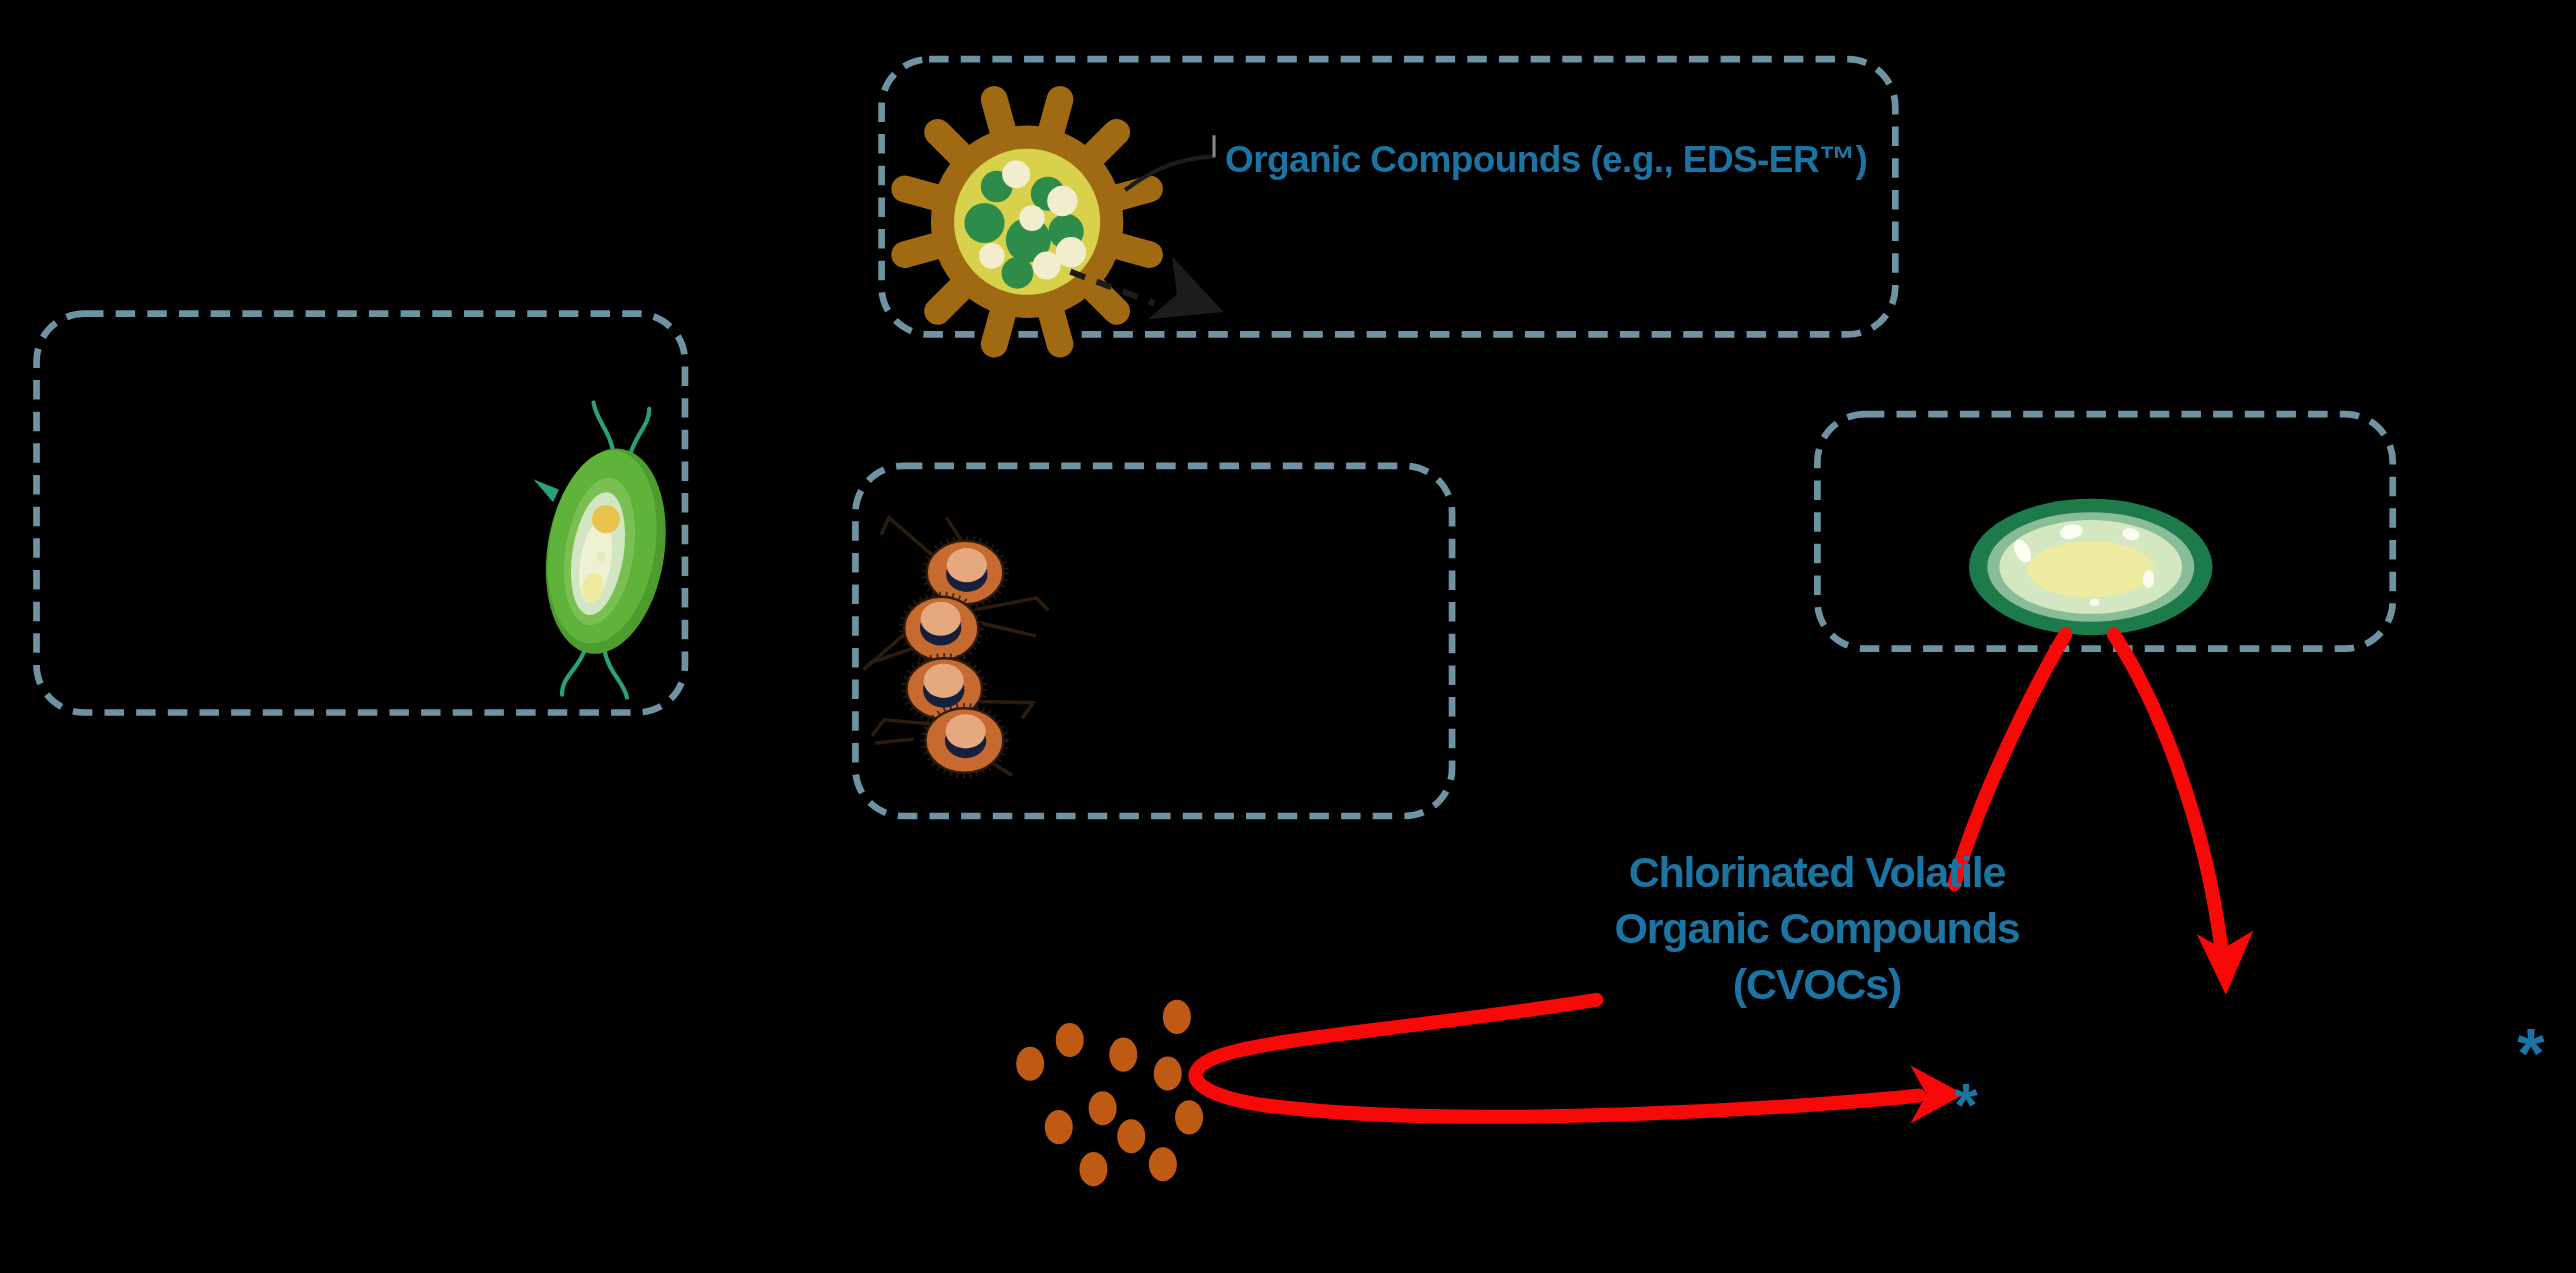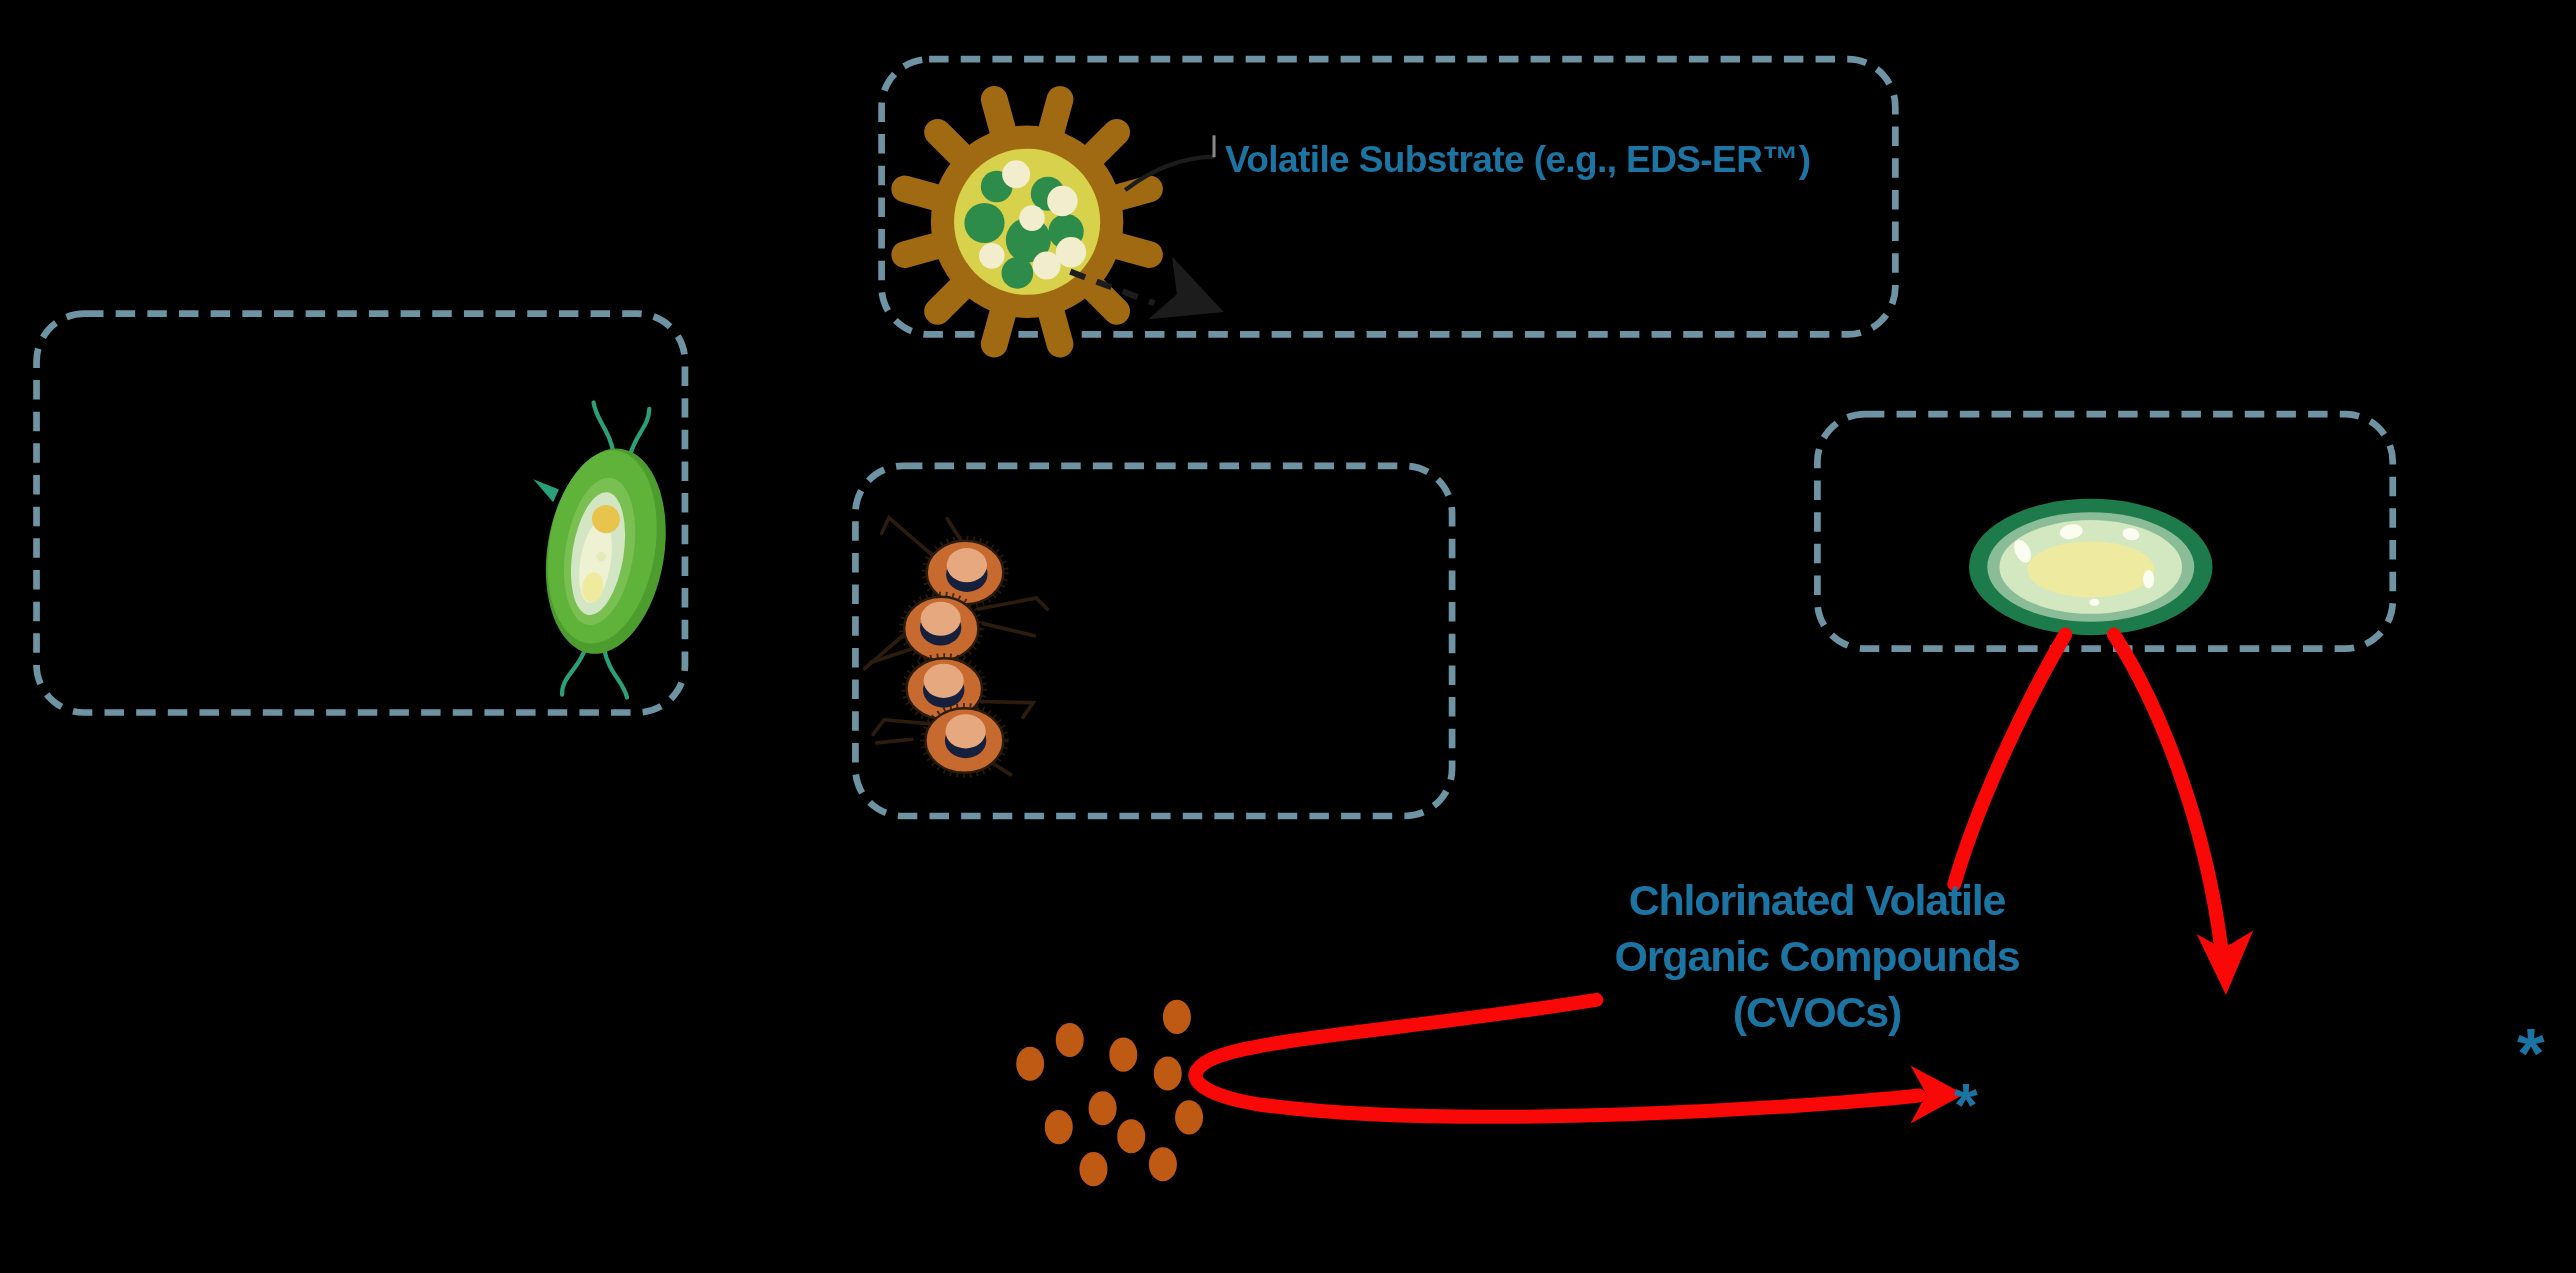--- a/index.html
+++ b/index.html
@@ -15,21 +15,21 @@
     position:absolute;
     font-weight:bold;
     color:var(--text_blue,#1b74a1);
   }
   #substrate-label{
     left:1225px;top:138px;
     font-size:37px;line-height:44px;
     letter-spacing:-0.6px;white-space:nowrap;
   }
   #cvoc-label{
-    left:1817px;top:872px;
+    left:1817px;top:844px;
     transform:translateX(-50%);
     font-size:43px;line-height:56px;
     letter-spacing:-1.2px;
     text-align:center;white-space:pre-line;
   }
   .asterisk{
     position:absolute;
     color:var(--text_blue,#1b74a1);
     font-weight:bold;line-height:1;
   }
@@ -189,21 +189,21 @@
       <path class="red-line" d="M 3472,1042 C 3545,1155 3622,1345 3649,1562"></path>
       <polygon class="red-fill" points="3656,1634 3608,1534 3651,1558 3701,1528"></polygon>
     </g>
 
     <g>
       <path class="red-line" d="M 2622,1642 C 2320,1690 2080,1704 1998,1736 C 1938,1760 1955,1794 2062,1813 C 2400,1860 2995,1816 3152,1799"></path>
       <polygon class="red-fill" points="3226,1797 3138,1750 3164,1797 3138,1845"></polygon>
     </g>
   </svg>
 
-  <div class="label" id="substrate-label">Volatile Substrate (e.g., EDS-ER™)</div>
+  <div class="label" id="substrate-label">Organic Compounds (e.g., EDS-ER™)</div>
 
   <div class="label" id="cvoc-label">Chlorinated Volatile
 Organic Compounds
 (CVOCs)</div>
 
   <span class="asterisk" id="footnote-marker">*</span>
 
   <span class="asterisk" id="footnote-marker-right">*</span>
 </div>
 

